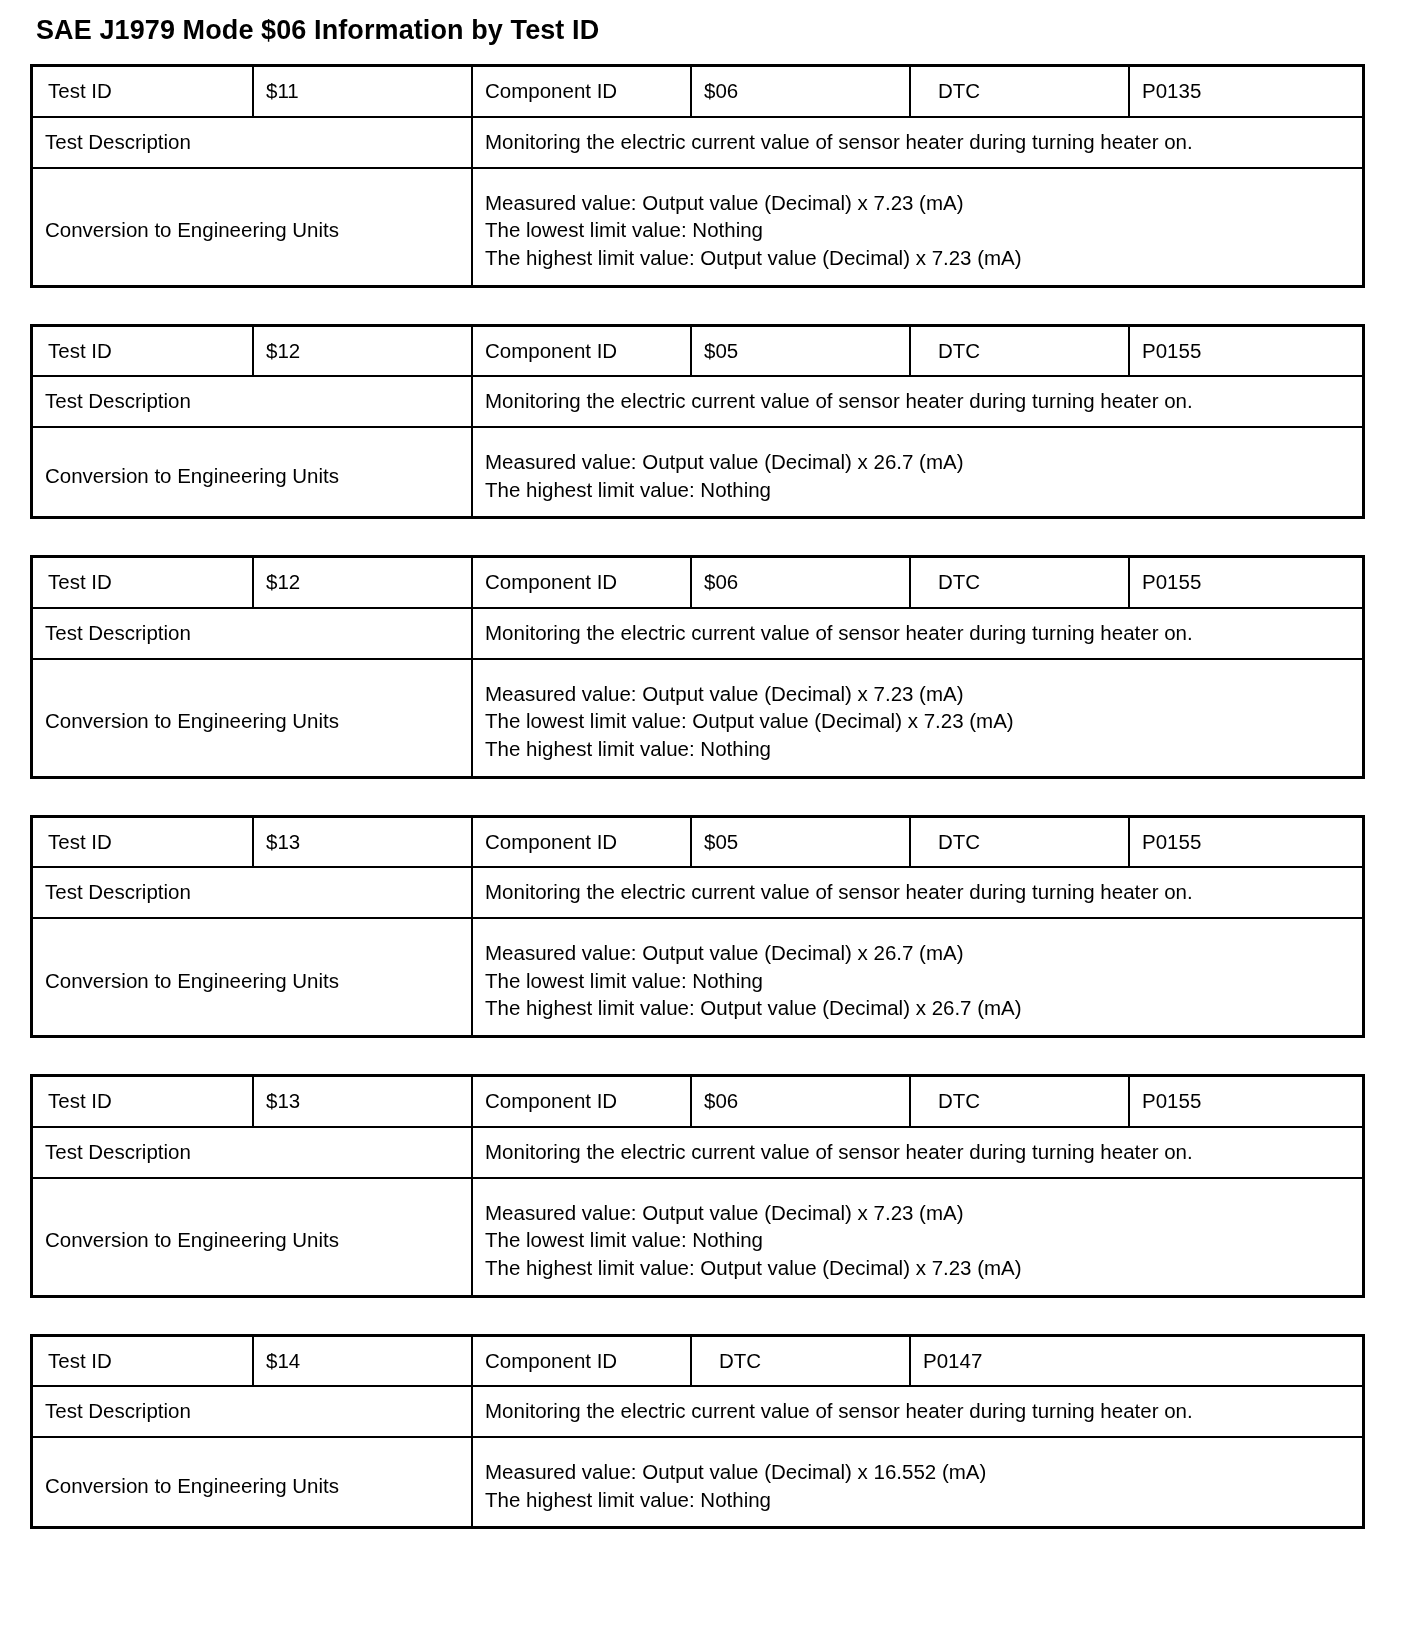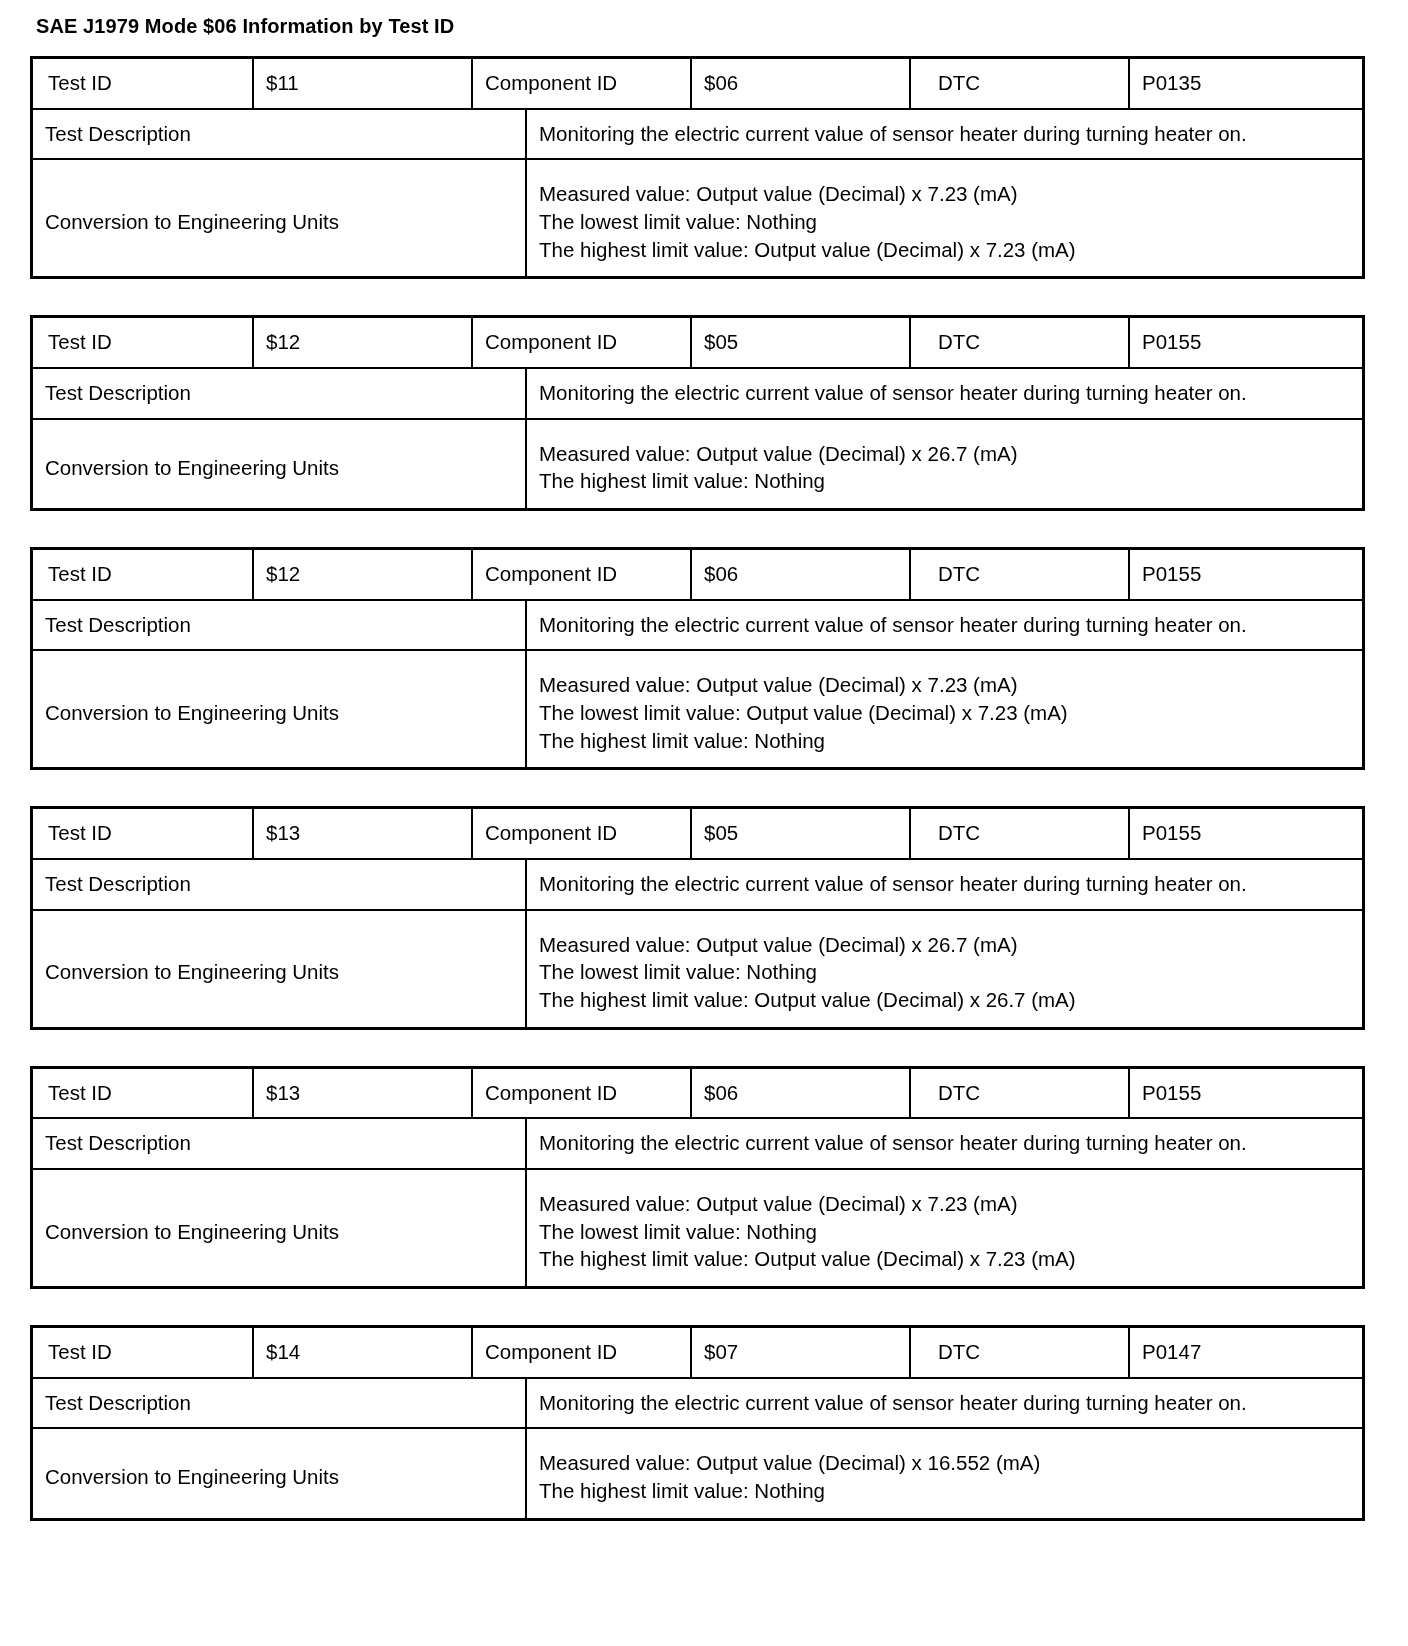--- a/index.html
+++ b/index.html
@@ -13,21 +13,21 @@
     font-family: "Liberation Sans", sans-serif;
     color: #000000;
     -webkit-font-smoothing: antialiased;
   }
   .page {
     padding: 14px 40px 10px 30px;
     box-sizing: border-box;
     width: 1408px;
   }
   .doc-title {
-    font-size: 20px;
+    font-size: 27px;
     font-weight: bold;
     letter-spacing: 0.1px;
     margin: 0 0 18px 6px;
     line-height: 1.2;
   }
   .block {
     width: 1335px;
     border: 3px solid #000;
     box-sizing: border-box;
     margin-bottom: 36px;
@@ -51,21 +51,21 @@
   }
   
   .c-testid-label { width: 219px; padding-left: 15px; }
   .c-testid-value { width: 219px; }
   .c-compid-label { width: 219px; }
   .c-compid-value { width: 219px; }
   .c-dtc-label    { width: 219px; padding-left: 27px; }
   .c-dtc-value    { flex: 1 1 auto; }
 
   
-  .c-label-wide { width: 492px; }
+  .c-label-wide { width: 438px; }
   .c-desc { flex: 1 1 auto; }
 
   .conv-row .cell {
     padding-top: 20px;
     padding-bottom: 13px;
   }
   .conv-row .c-label-wide {
     display: flex;
     align-items: center;
   }
@@ -188,21 +188,20 @@
             <div>The lowest limit value: Nothing</div>
             <div>The highest limit value: Output value (Decimal) x 7.23 (mA)</div>
           </div>
         </div>
       </div>
       <div class="block">
         <div class="row">
           <div class="cell c-testid-label">Test ID</div>
           <div class="cell c-testid-value">$14</div>
           <div class="cell c-compid-label">Component ID</div>
-          <div class="cell c-compid-value">$07</div>
           <div class="cell c-dtc-label">DTC</div>
           <div class="cell c-dtc-value">P0147</div>
         </div>
         <div class="row">
           <div class="cell c-label-wide">Test Description</div>
           <div class="cell c-desc">Monitoring the electric current value of sensor heater during turning heater on.</div>
         </div>
         <div class="row conv-row">
           <div class="cell c-label-wide">Conversion to Engineering Units</div>
           <div class="cell c-desc conv-lines">

